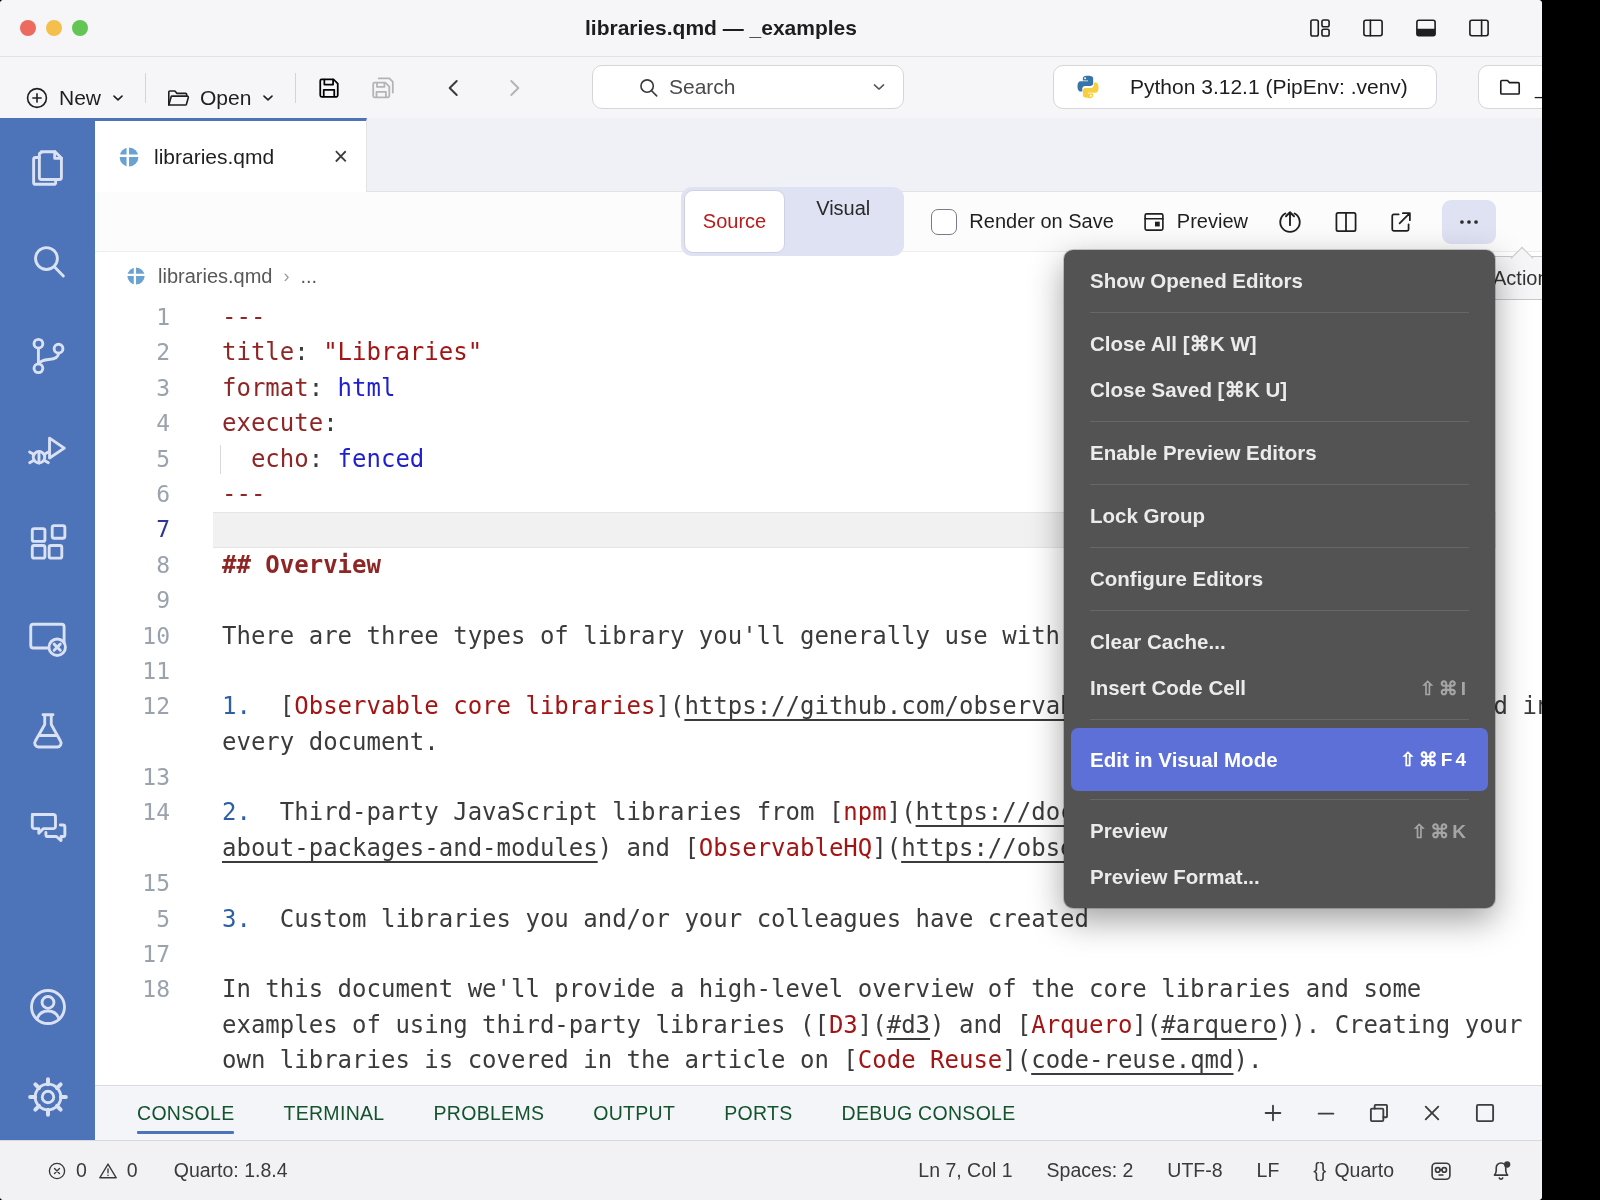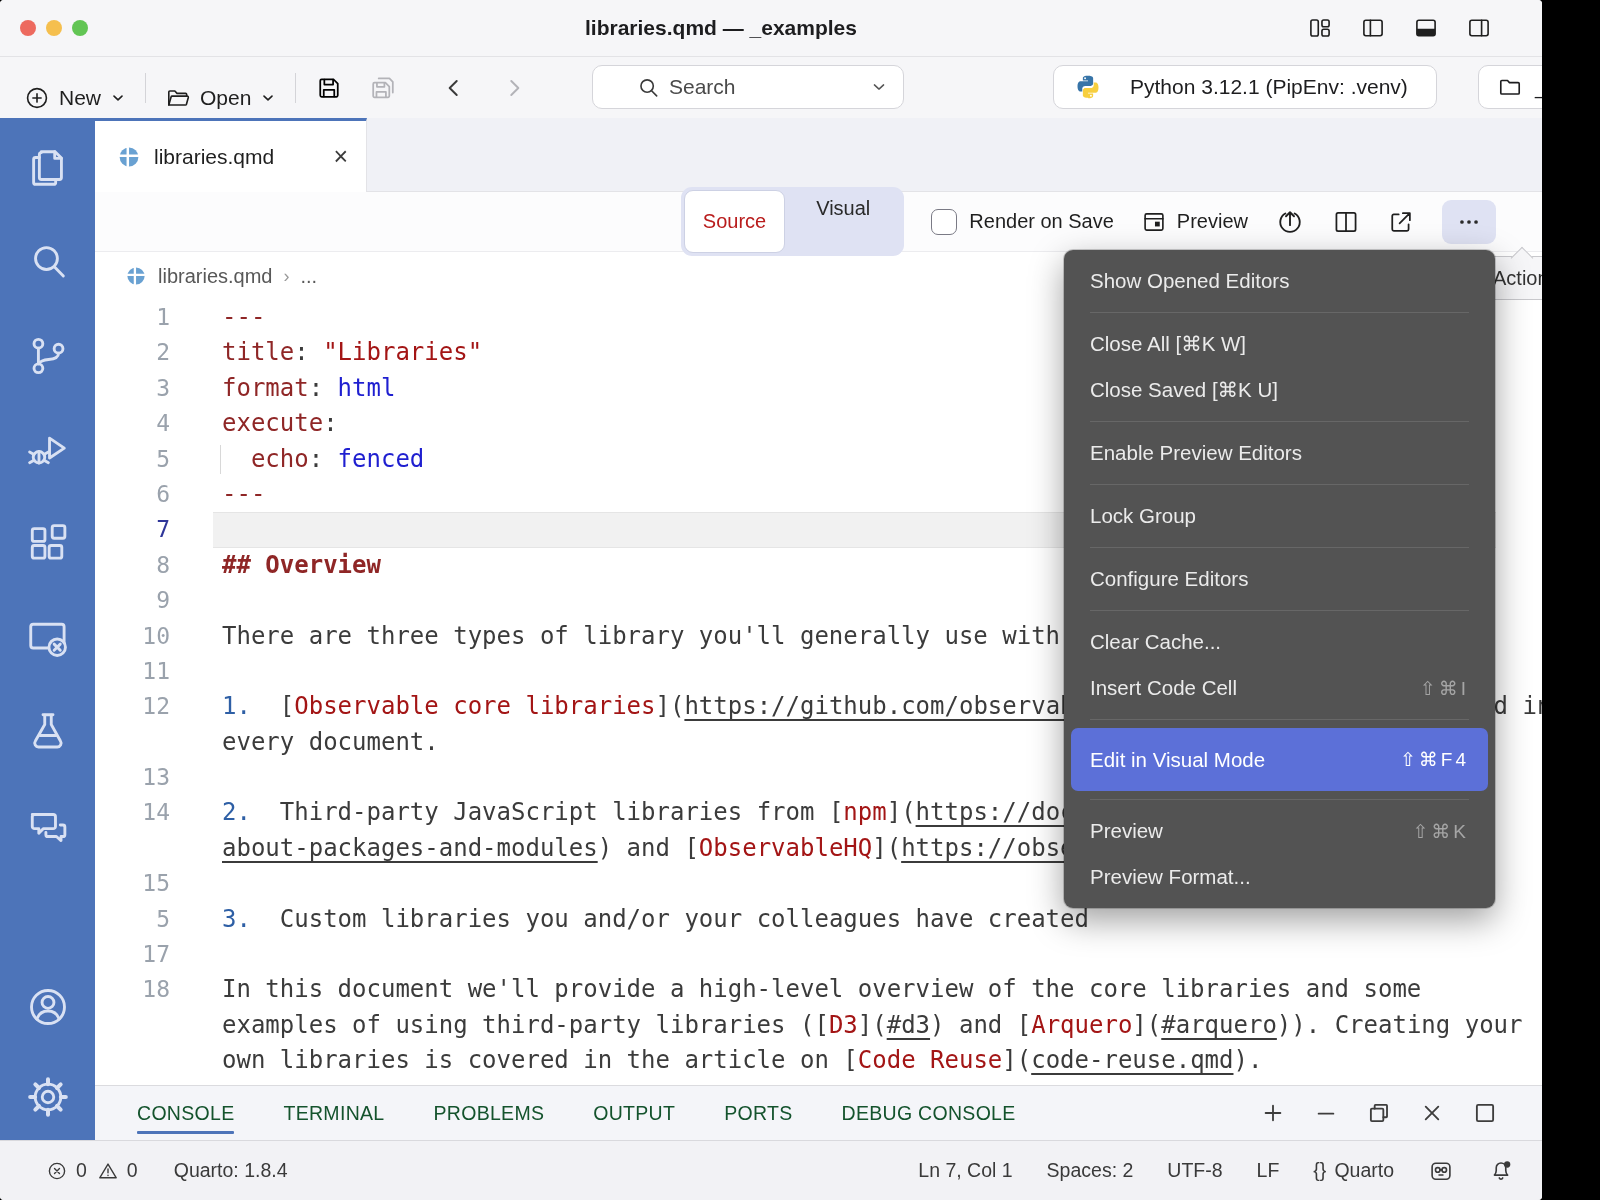--- a/index.html
+++ b/index.html
@@ -63,21 +63,21 @@
   .tk-num{color:#2e5fa5}
   .tk-head{color:#8f2626;font-weight:bold}
   .tk-link{color:#a31515}
   .tk-punct{color:#3b3b3b}
   .tk-url{color:#3b3b3b;text-decoration:underline;text-underline-offset:5px;}
 
   
   .tooltip{position:absolute;left:1408px;top:256px;width:188px;height:44px;background:#f6f6f8;border:1px solid #c8c8cc;border-radius:9px;z-index:40;display:flex;align-items:center;padding-left:34px;font-size:20px;color:#333;white-space:nowrap;overflow:hidden;box-sizing:border-box;}
   .tip-caret{position:absolute;left:1514px;top:250px;width:15px;height:15px;background:#f6f6f8;border-left:1px solid #c8c8cc;border-top:1px solid #c8c8cc;transform:rotate(45deg);z-index:41;}
   .menu{position:absolute;left:1064px;top:250px;width:431px;background:#535353;border-radius:9px;padding:8px 0;z-index:60;box-shadow:0 12px 34px rgba(0,0,0,.38),0 0 0 1px rgba(0,0,0,.18);box-sizing:border-box;}
-  .mi{height:46px;display:flex;align-items:center;padding:0 26px;color:#ebebeb;font-size:20.5px;font-weight:400;}
+  .mi{height:46px;display:flex;align-items:center;padding:0 26px;color:#ebebeb;font-size:20.5px;font-weight:700;}
   .mi .sc{margin-left:auto;color:#a5a5a5;font-size:19px;letter-spacing:3px;}
   .mi.active{height:47px;background:#5c70d8;margin:0 7px;padding:8px 19px;border-radius:7px;color:#fff;}
   .mi.active .sc{color:#fff;}
   .msep{height:1px;background:#676767;margin:8px 26px;}
 
   
   .panel{position:absolute;left:95px;right:0;bottom:60px;height:55px;background:#f4f5f9;border-top:1px solid #dbdbdf;display:flex;align-items:center;padding:0 44px 0 42px;box-sizing:border-box;}
   .ptab{font-size:19.5px;color:#14532d;margin-right:49px;position:relative;height:100%;display:flex;align-items:center;letter-spacing:.3px;}
   .ptab.active::after{content:"";position:absolute;left:0;right:0;bottom:6px;height:3px;background:#4d74b9;border-radius:1px;}
   .panel-icons{margin-left:auto;display:flex;gap:27px;color:#3d3d3d;}

